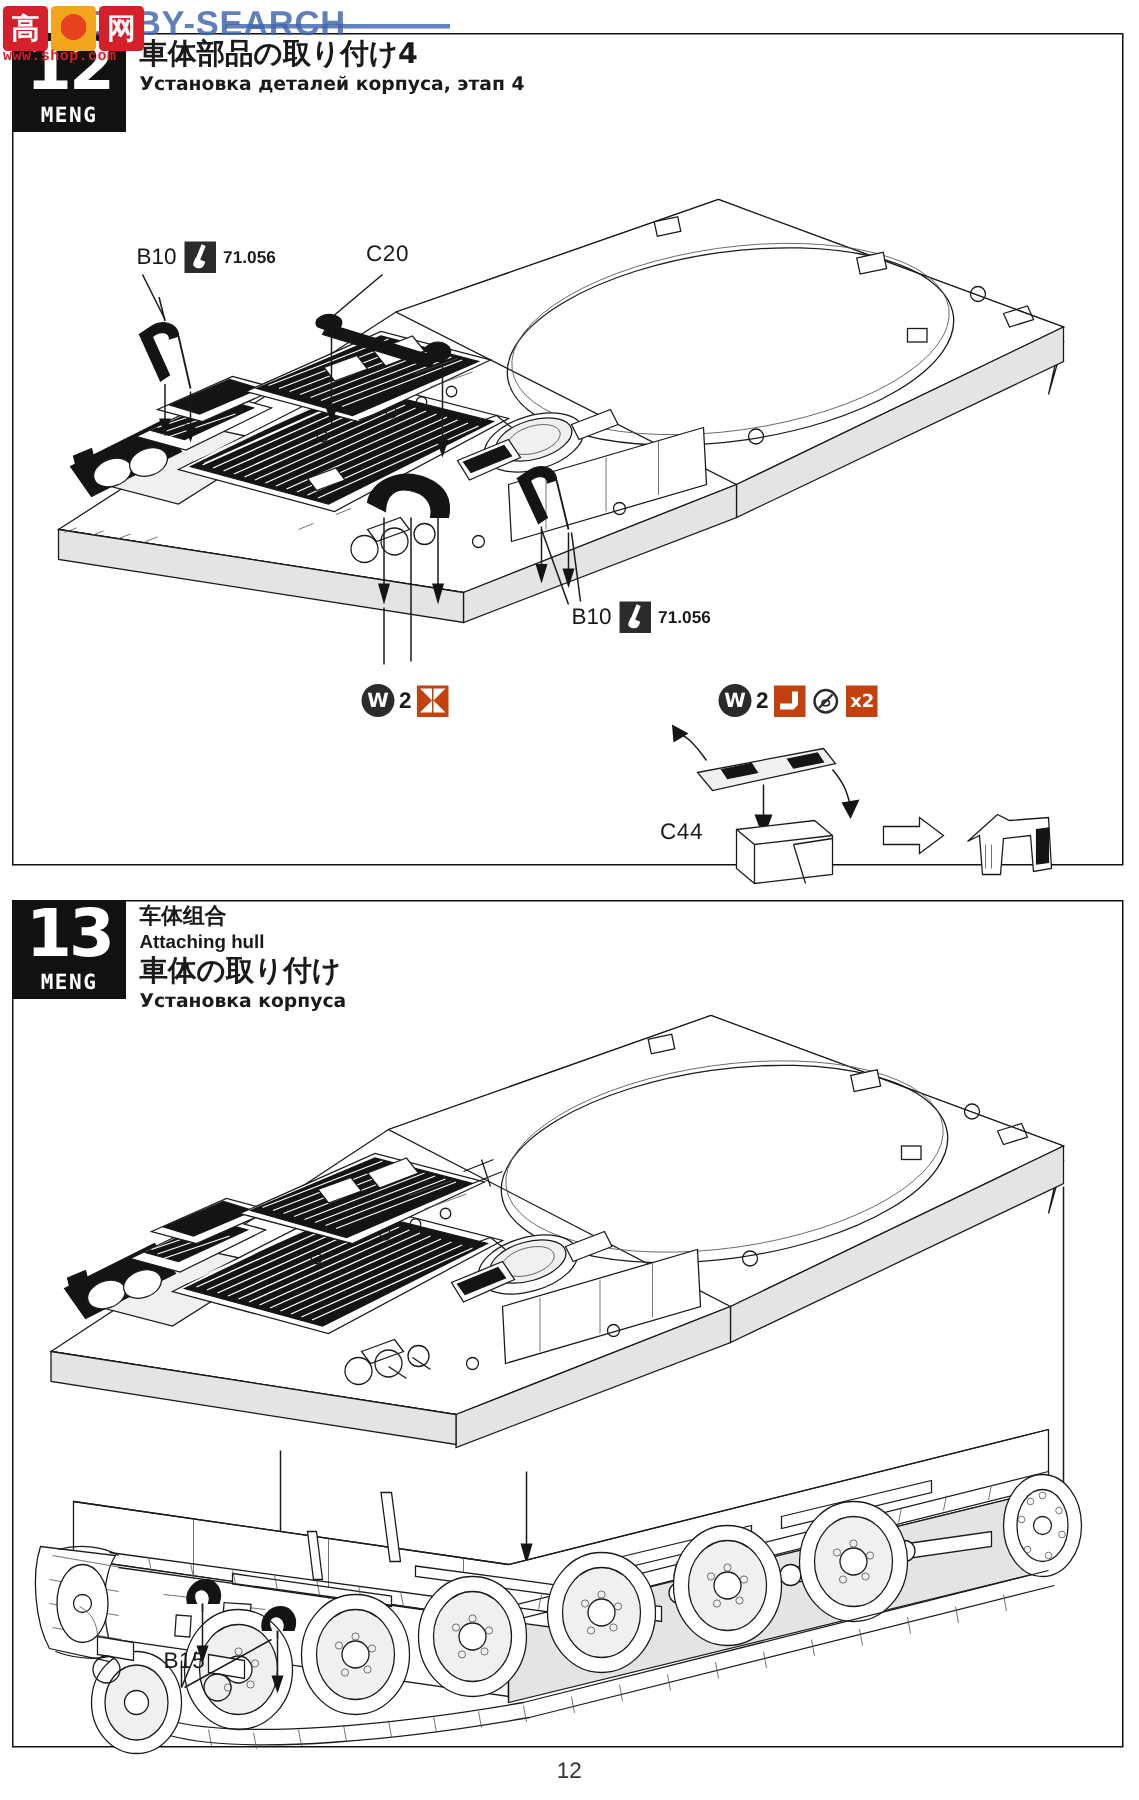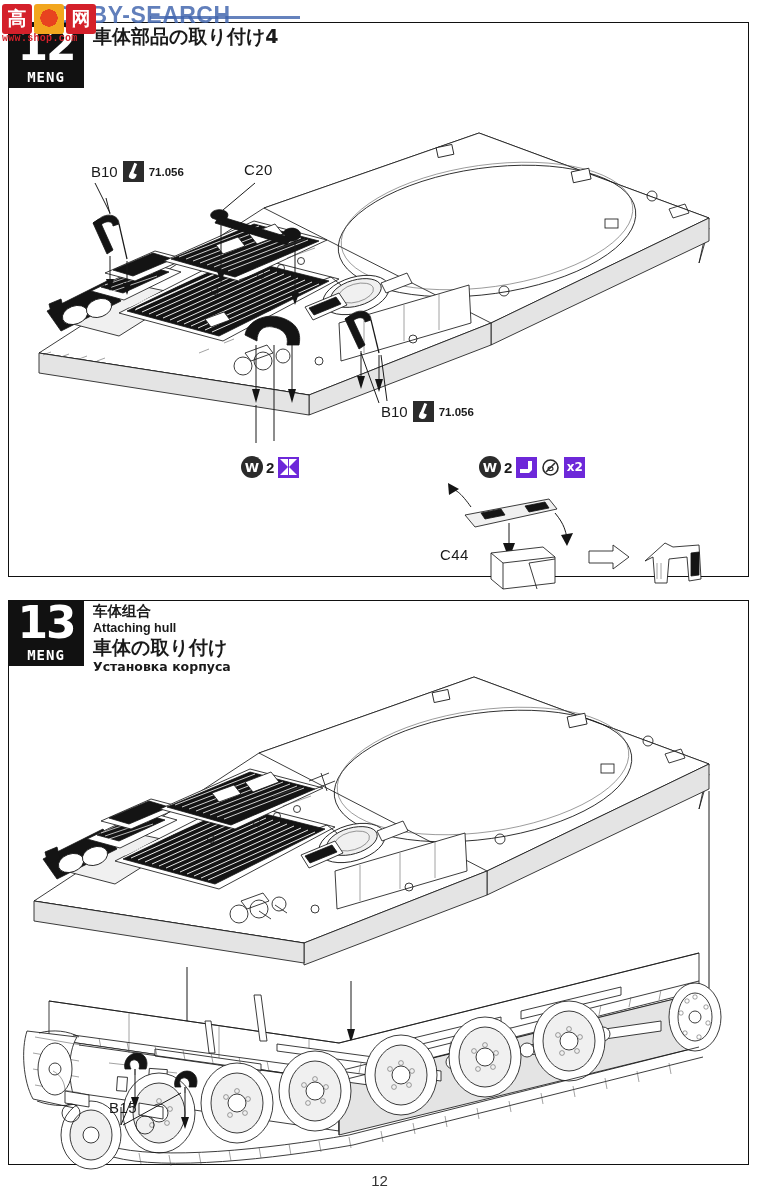--- a/index.html
+++ b/index.html
@@ -54,21 +54,21 @@
     background:#fff;transform:rotate(22deg);}
   .brush::after{content:"";position:absolute;left:6px;top:12px;width:7px;height:6px;
     background:#fff;border-radius:0 0 60% 40%;transform:rotate(22deg);}
 
   
   .symrow{position:absolute;display:flex;align-items:center;gap:3px;z-index:9;}
   .sym-w{width:22px;height:22px;border-radius:50%;background:#2b2b2b;color:#fff;
     font-size:13px;font-weight:bold;display:flex;align-items:center;justify-content:center;
     font-family:"DejaVu Sans",sans-serif;}
   .sym-n{font-size:15px;font-weight:bold;margin-right:1px;}
-  .sq{width:21px;height:21px;background:#6d28d9;position:relative;flex:0 0 auto;}
+  .sq{width:21px;height:21px;background:#c2410c;position:relative;flex:0 0 auto;}
   .sq.bowtie::before{content:"";position:absolute;left:2px;top:2px;width:0;height:0;
     border-top:8px solid #fff;border-bottom:8px solid #fff;border-left:8px solid transparent;}
   .sq.bowtie::after{content:"";position:absolute;right:2px;top:2px;width:0;height:0;
     border-top:8px solid #fff;border-bottom:8px solid #fff;border-right:8px solid transparent;}
   .sq.x2{color:#fff;font-size:12px;font-weight:bold;display:flex;align-items:center;
     justify-content:center;font-family:"DejaVu Sans",sans-serif;}
   .sq.bend{overflow:hidden;}
   .sq.noglue{background:#fff;border:none;}
 
   
@@ -101,20 +101,21 @@
 
 <div class="panel" id="panel-12">
 
   <div class="badge">
     <div class="num">12</div>
     <div class="meng">MENG</div>
   </div>
 
   <div class="titles">
     <div class="t-jp">車体部品の取り付け4</div>
+    <div class="t-ru">Установка деталей корпуса, этап 4</div>
   </div>
 
   <svg width="741" height="555" viewBox="0 0 741 555">
 
     <path class="fillw" d="M30,330 L255,185 L470,110 L700,195 L690,240 L700,205 L482,300 L300,372 Z"></path>
     <path class="fillw" d="M255,185 L470,110 L700,195 L482,300 Z"></path>
     <path class="fillgg" d="M482,300 L700,195 L700,218 L482,322 Z"></path>
     <path class="fillgg" d="M300,372 L482,300 L482,322 L300,392 Z"></path>
     <path class="ln" d="M300,372 L30,330"></path>
     <path class="fillgg" d="M30,330 L300,372 L300,392 L30,350 Z"></path>

